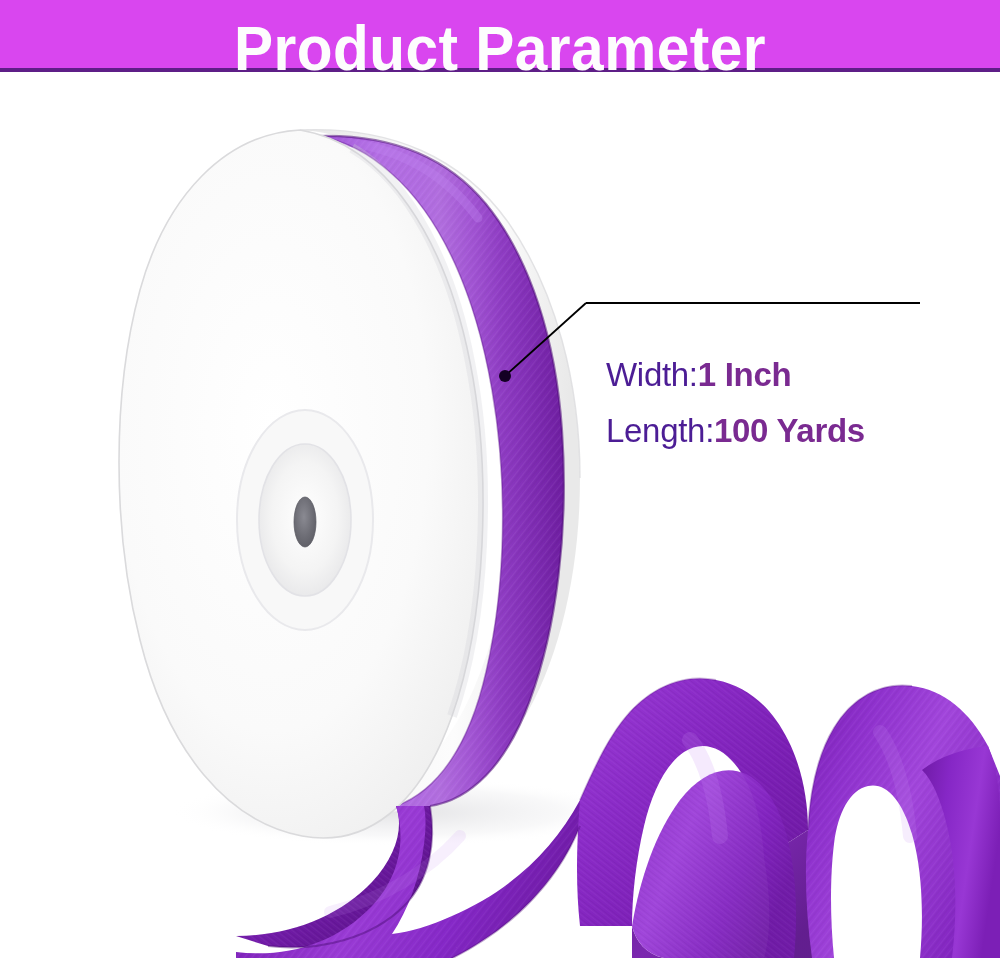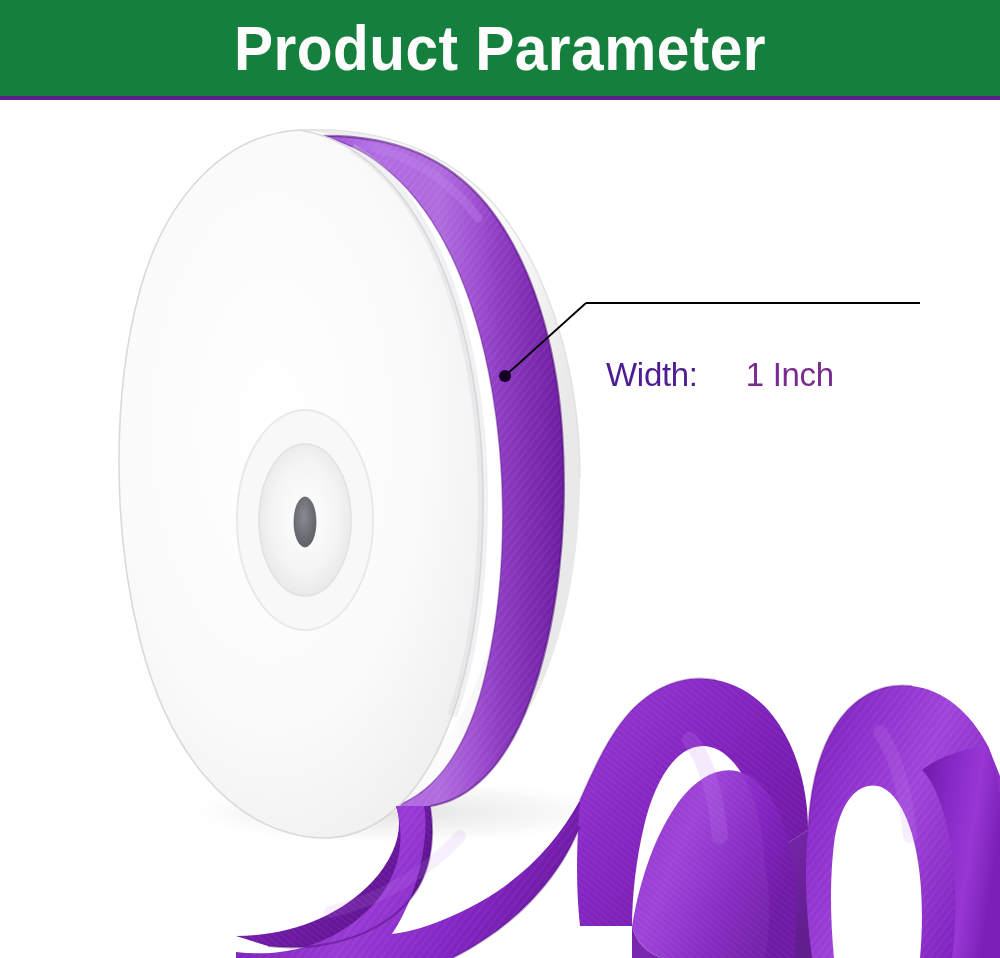--- a/index.html
+++ b/index.html
@@ -18,22 +18,22 @@
     background: #ffffff;
     overflow: hidden;
   }
 
   
   .header-banner {
     position: absolute;
     left: 0;
     top: 0;
     width: 1000px;
-    height: 100px;
-    background: #15803d;
+    height: 72px;
+    background: #d946ef;
     box-sizing: border-box;
     border-bottom: 4px solid #5E1E87;
     text-decoration: underline;
   }
   .header-title {
     position: absolute;
     left: 0;
     top: 0;
     width: 1000px;
     height: 96px;
@@ -76,22 +76,21 @@
     letter-spacing: -0.3px;
   }
   .callout-width  { left: 606px; top: 256px; }
   .callout-length { left: 606px; top: 312px; }
   .callout .label {
     color: #4c1d95;
     font-weight: normal;
   }
   .callout .value {
     color: #7A2A91;
-    font-weight: normal;
-    margin-left: 48px;
+    font-weight: bold;
   }
 </style>
 </head>
 <body>
 
 <div class="page">
 
   <div class="header-banner">
     <div class="header-title">Product Parameter</div>
   </div>
@@ -421,15 +420,18 @@
         <line x1="505" y1="276" x2="586" y2="203" stroke="#000000" stroke-width="1.8"></line>
         <line x1="586" y1="203" x2="920" y2="203" stroke="#000000" stroke-width="1.8"></line>
         <circle cx="505" cy="276" r="6" fill="#140024"></circle>
       </g>
     </svg>
 
     <div class="callout callout-width">
       <span class="label">Width:</span><span class="value">1 Inch</span>
     </div>
 
+    <div class="callout callout-length">
+      <span class="label">Length:</span><span class="value">100 Yards</span>
+    </div>
 
   </div>
 </div>
 
 </body></html>

